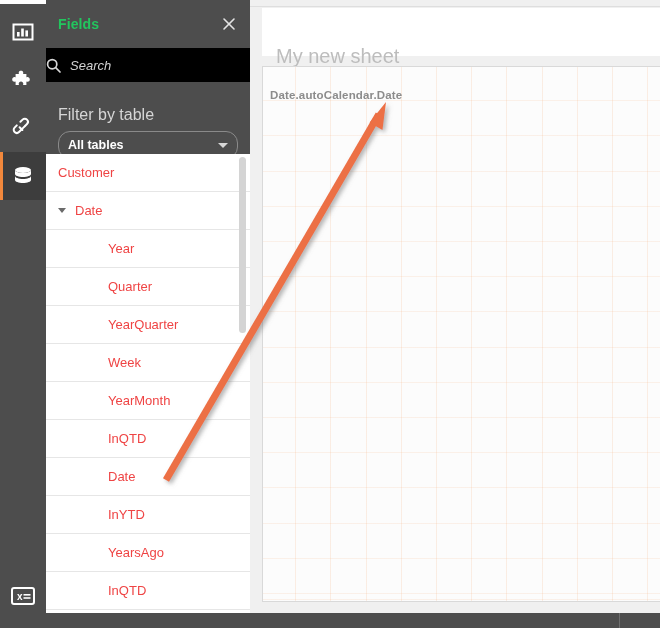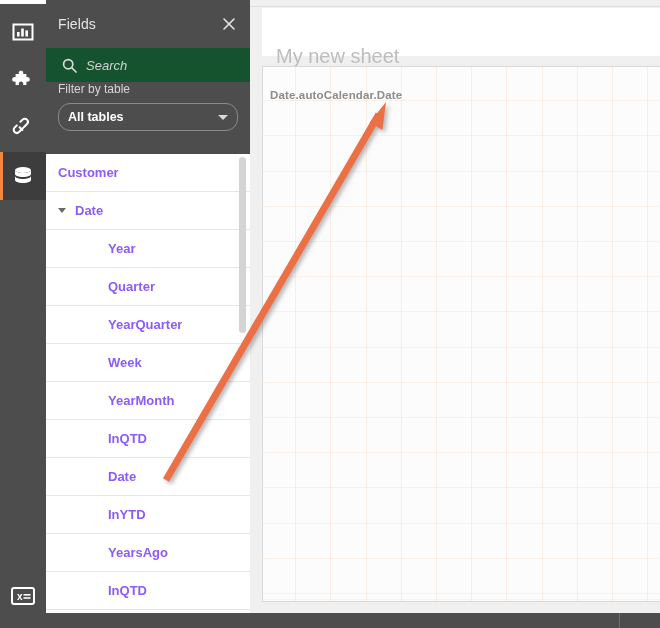--- a/index.html
+++ b/index.html
@@ -54,57 +54,57 @@
     width: 204px; height: 628px;
     background: #4d4d4d;
   }
   .fields-header {
     position: relative;
     height: 48px;
     display: flex; align-items: center;
     padding: 0 10px 0 12px;
   }
   .fields-title {
-    color: #e5e5e5;
+    color: #22c55e;
     font-size: 14px;
-    font-weight: normal;
+    font-weight: bold;
     letter-spacing: 0.1px;
   }
   .close-btn {
     position: absolute;
     right: 12px; top: 50%;
     transform: translateY(-50%);
     width: 18px; height: 18px;
     cursor: pointer;
   }
   .close-btn svg { display: block; }
 
   .search-row {
     height: 34px;
-    background: #14532d;
+    background: #000000;
     display: flex; align-items: center;
-    padding: 0 16px;
+    padding: 0 0;
     cursor: text;
   }
   .search-icon { width: 15px; height: 15px; margin-right: 9px; flex: 0 0 auto; }
   .search-input {
     background: transparent;
     border: none; outline: none;
     color: #e0e0e0;
     font-family: "Liberation Sans", sans-serif;
     font-size: 13px;
     font-style: italic;
     width: 100%;
   }
   .search-input::placeholder { color: #d2d2d2; font-style: italic; opacity: 1; }
 
   .filter-label {
     color: #d6d6d6;
-    font-size: 12px;
-    padding: 0 12px 7px 12px;
+    font-size: 16px;
+    padding: 24px 12px 7px 12px;
   }
   .table-select {
     margin: 0 12px;
     height: 28px;
     border: 1px solid #8a8a8a;
     border-radius: 12px;
     display: flex; align-items: center;
     padding: 0 9px;
     cursor: pointer;
     position: relative;
@@ -136,22 +136,21 @@
   .field-row {
     position: relative;
     height: 38px;
     border-bottom: 1px solid #e6e6e6;
     display: flex; align-items: center;
     cursor: pointer;
     background: #ffffff;
   }
   .field-row .lbl {
     font-size: 13px;
-    color: #8b5cf6;
-    font-weight: bold;
+    color: #ef4444;
   }
   .field-row.lvl0 .lbl { padding-left: 12px; }
   .field-row.lvl0-group .lbl { padding-left: 0; }
   .field-row.lvl1 .lbl { padding-left: 55px; margin-left: 7px; }
   .group-caret {
     width: 0; height: 0;
     margin-left: 12px; margin-right: 9px;
     border-left: 4.5px solid transparent;
     border-right: 4.5px solid transparent;
     border-top: 5.5px solid #6a6a6a;

